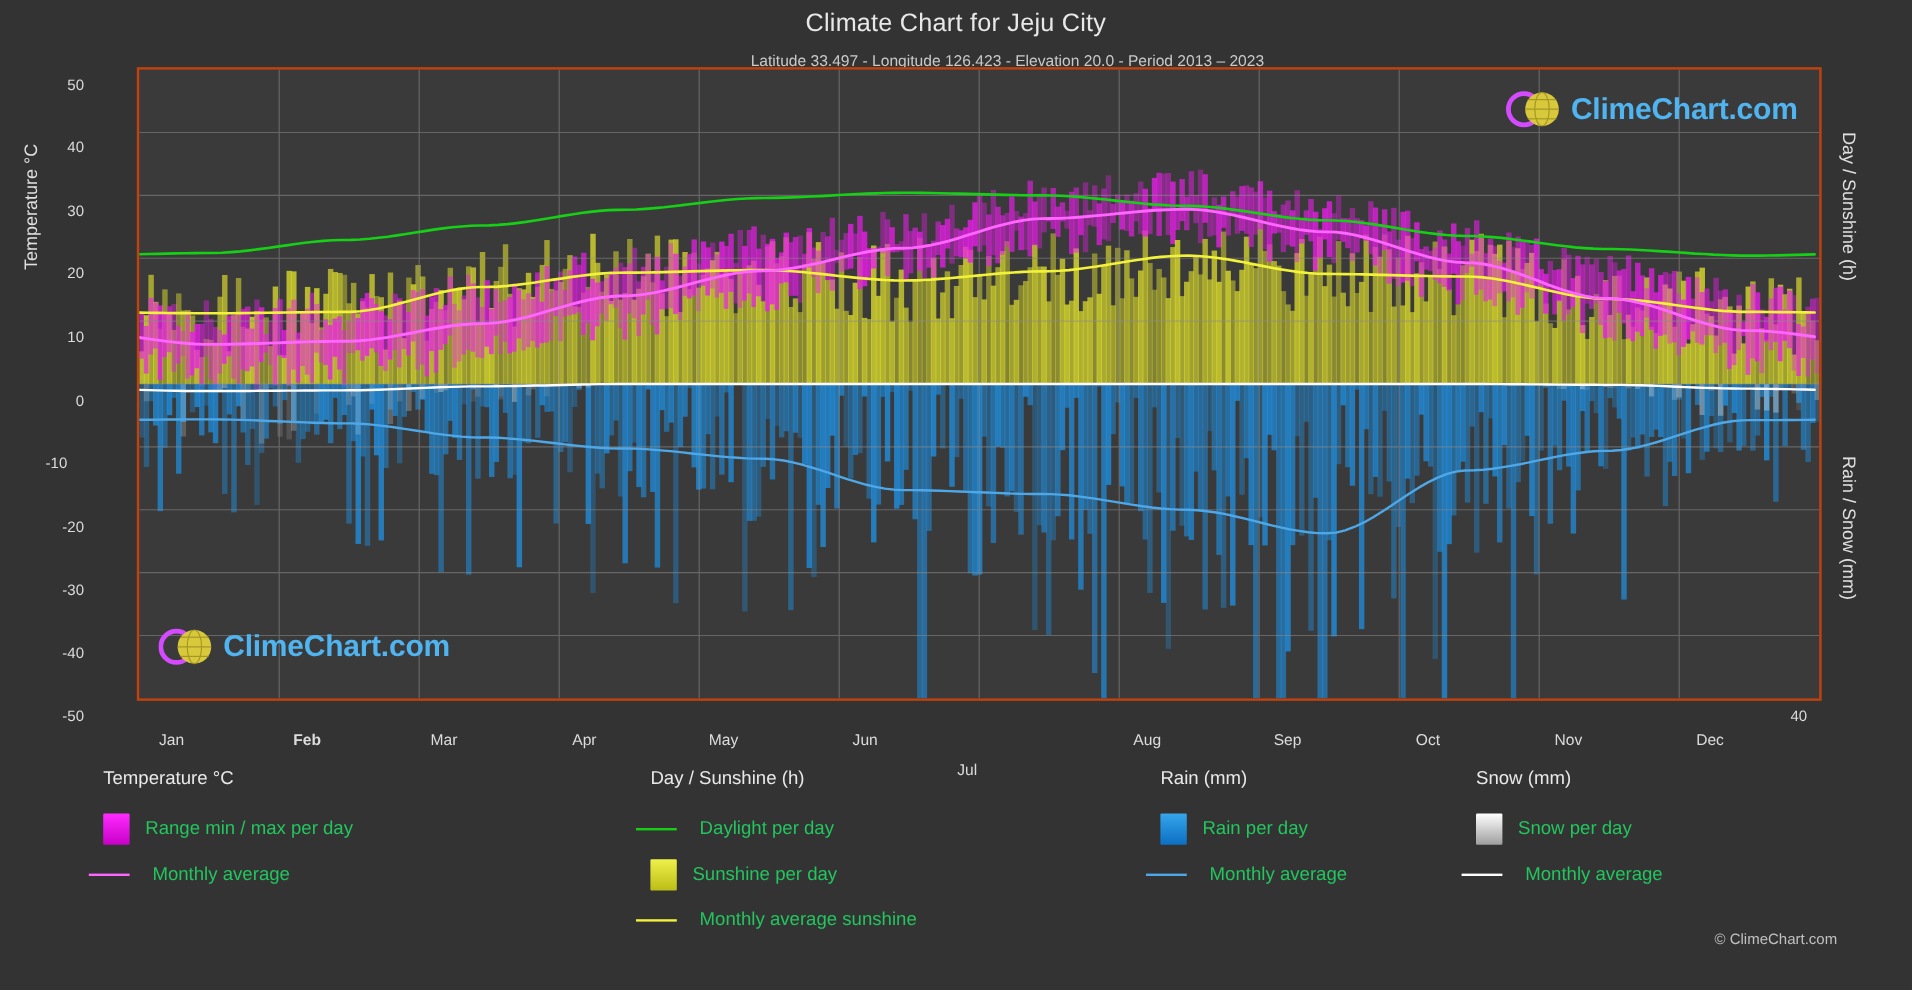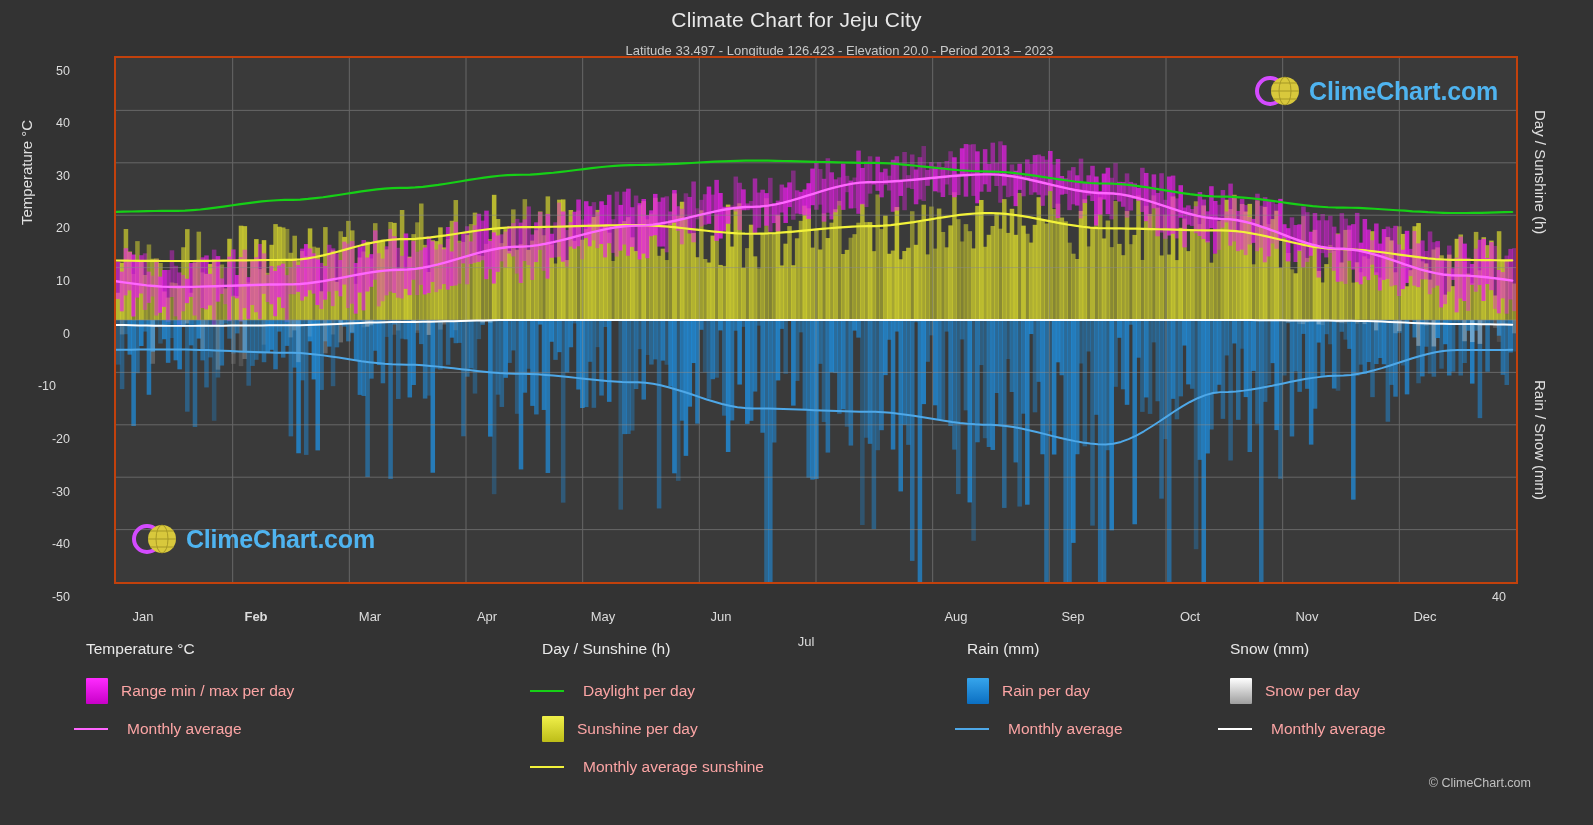--- a/index.html
+++ b/index.html
@@ -44,21 +44,21 @@
   .tick-label{position:absolute;font-size:12.5px;color:#dcdcdc;}
   .tick-left{width:46px;text-align:right;}
   .tick-right{width:46px;text-align:left;}
   .tick-x{text-align:center;width:80px;font-size:13px;}
 
   
   #legend{position:absolute;left:79px;top:640px;width:1460px;height:160px;}
   .legend-col{position:absolute;top:0;}
   .legend-head{font-size:15.5px;color:#e9e9e9;margin-bottom:14px;}
   .legend-row{display:flex;align-items:center;height:38px;}
-  .legend-label{font-size:15.5px;color:#fca5a5;}
+  .legend-label{font-size:15.5px;color:#22c55e;}
   .swatch{width:22px;height:26px;margin-right:13px;flex:none;border-radius:1px;}
   .line-swatch{width:34px;height:2px;margin-right:13px;margin-left:-6px;flex:none;}
   .line-swatch-wrap{width:34px;height:26px;margin-right:13px;margin-left:-6px;
     flex:none;display:flex;align-items:center;}
   #copyright{
     position:absolute;right:8px;bottom:10px;font-size:12.5px;color:#c0c0c0;
   }
 
   
   .watermark{position:absolute;display:flex;align-items:center;}

